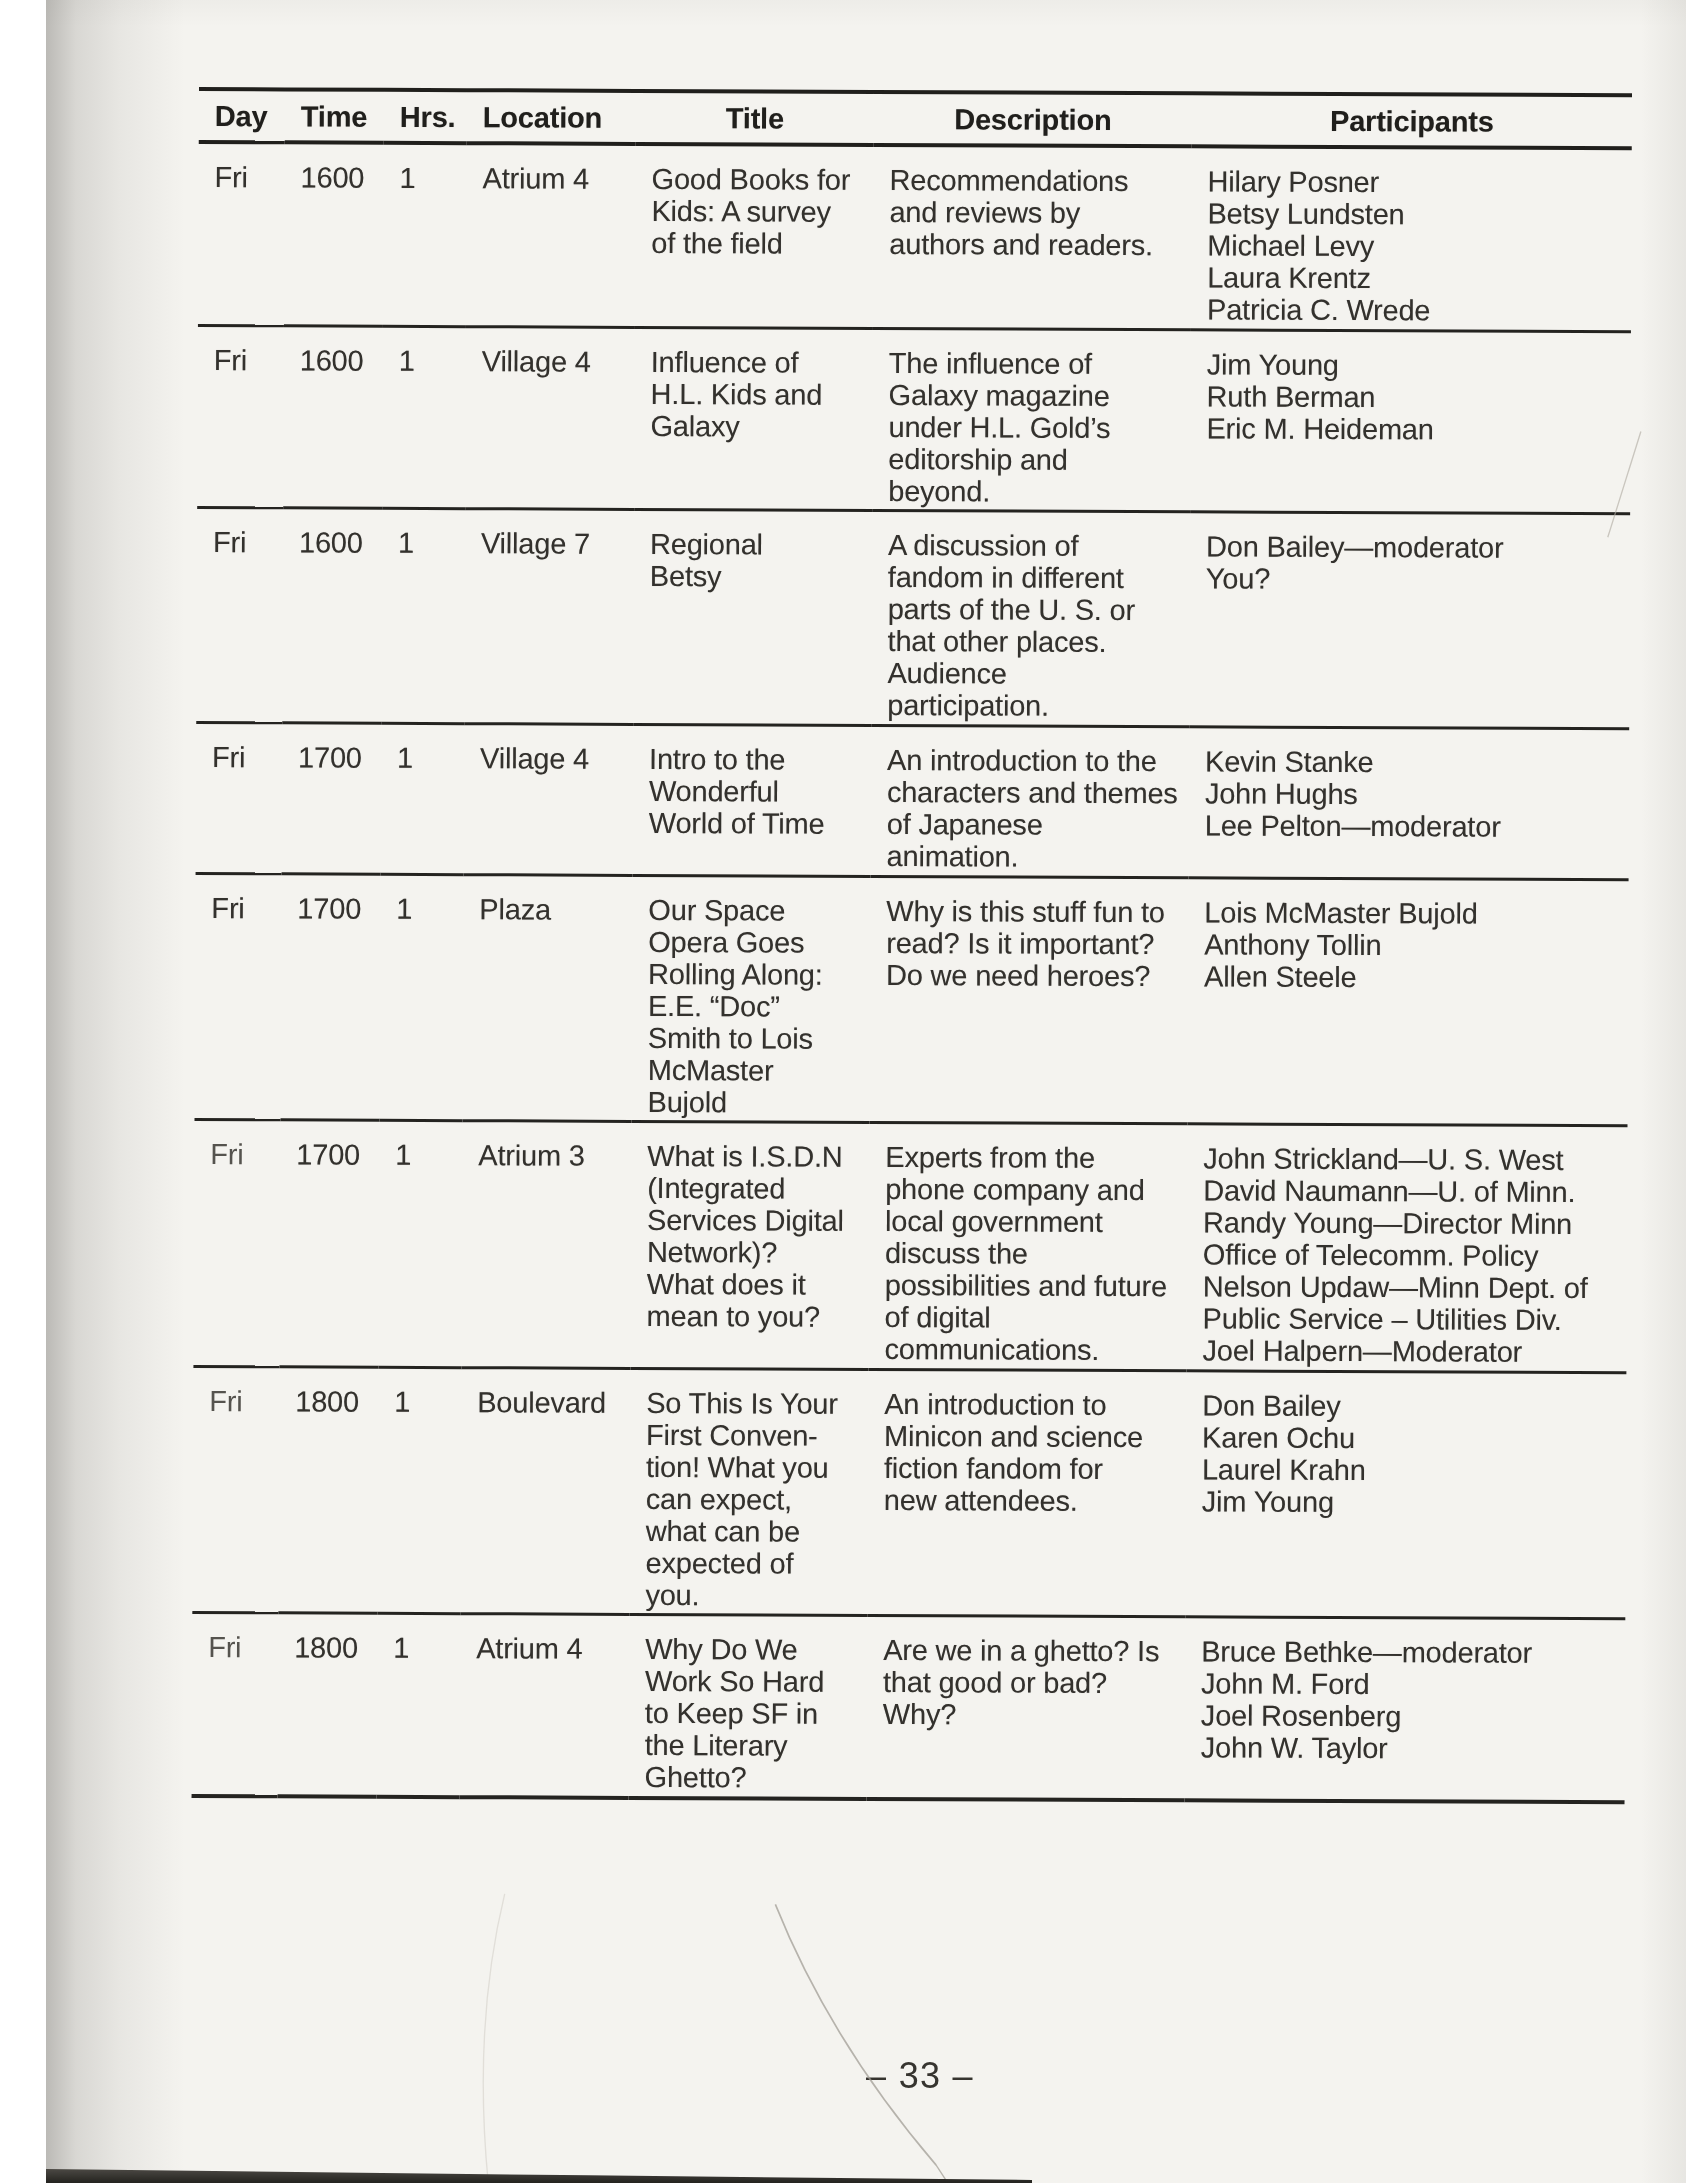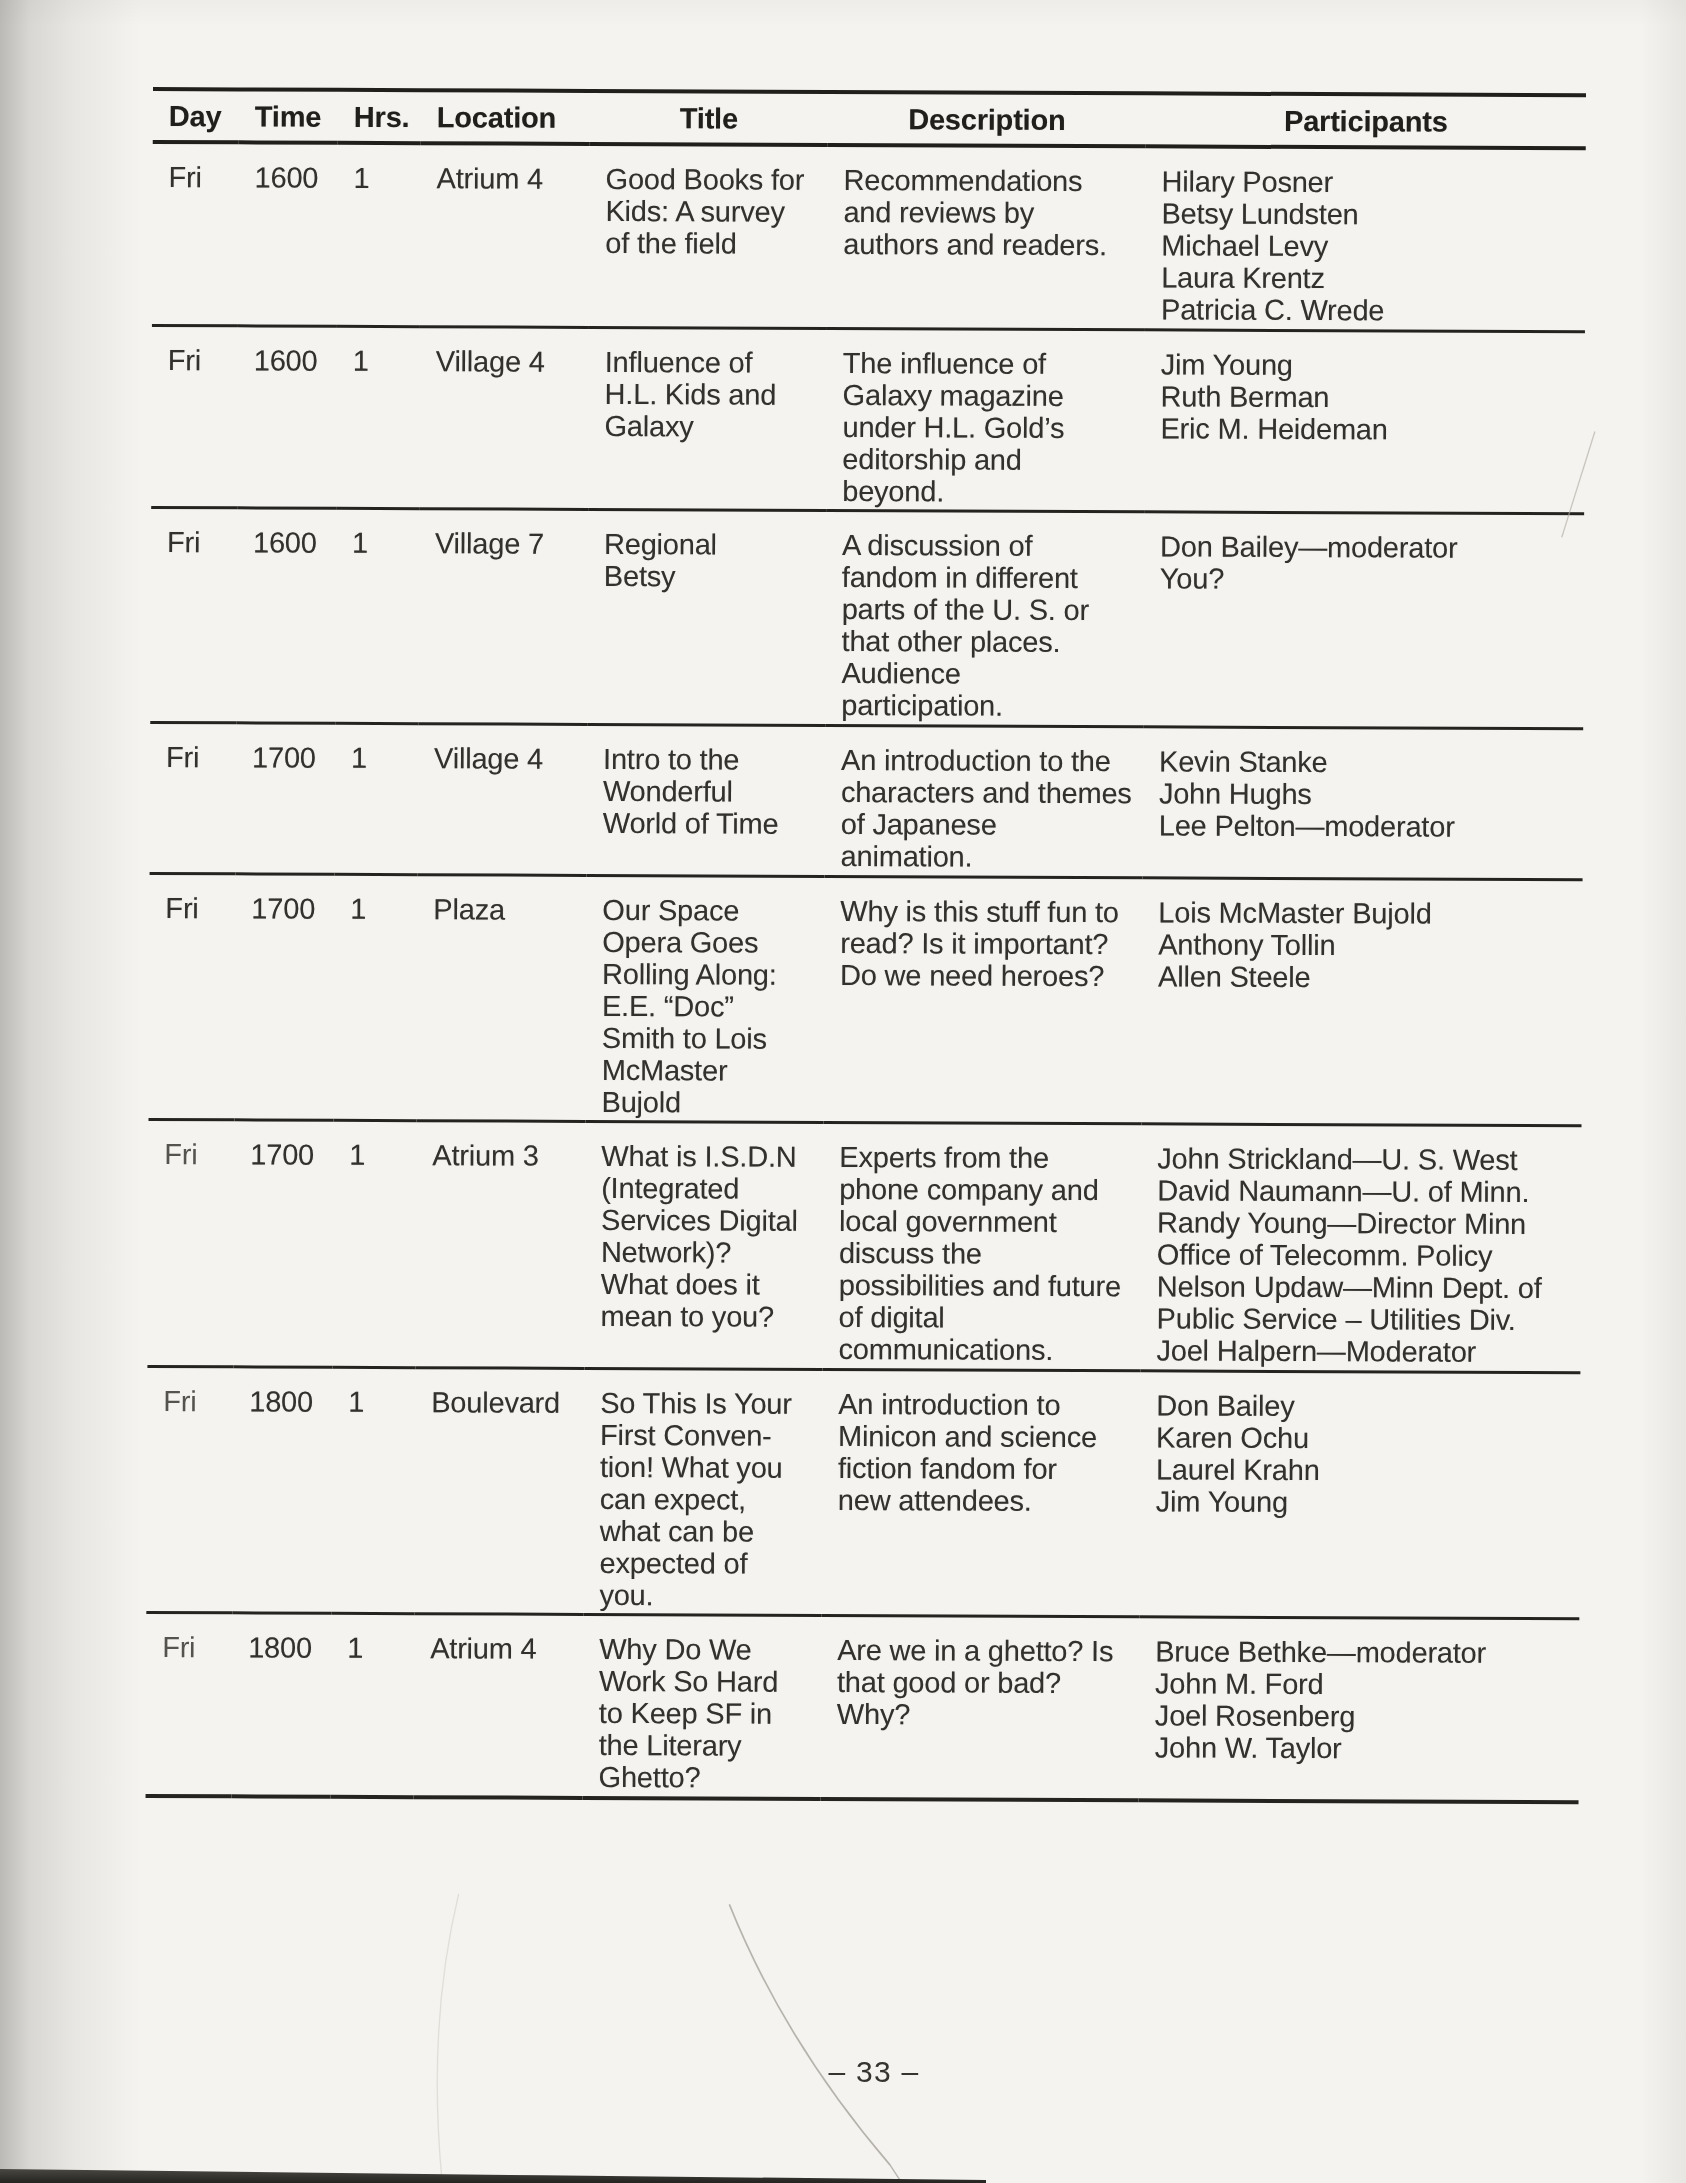--- a/index.html
+++ b/index.html
@@ -15,20 +15,21 @@
   }
   
   .sheet {
     position: absolute;
     inset: 0;
     background:
       linear-gradient(to right, rgba(118,116,112,0.45) 0px, rgba(118,116,112,0.22) 30px, rgba(118,116,112,0.10) 73px, rgba(0,0,0,0) 139px),
       linear-gradient(to left, rgba(150,148,142,0.14) 0px, rgba(0,0,0,0) 46px),
       linear-gradient(to bottom, rgba(160,158,152,0.08) 0px, rgba(0,0,0,0) 26.5px),
       #f4f3ef;
+    margin-left: 46px;
   }
   
   .bottom-edge {
     position: absolute;
     left: 0;
     bottom: 0;
     width: 986px;
     height: 17px;
     background: linear-gradient(to top, #24231f, #53504b);
     clip-path: polygon(0 18%, 55% 55%, 100% 82%, 100% 100%, 0 100%);
@@ -98,21 +99,21 @@
   
   table.schedule tbody tr:nth-child(n+6) td.c-day {
     color: #55534e;
     text-shadow: none;
   }
   .page-number {
     position: absolute;
     left: 874px;
     top: 2055px;
     transform: translateX(-50%);
-    font-size: 30px;
+    font-size: 36px;
     letter-spacing: 1.3px;
     color: #36342f;
     white-space: nowrap;
   }
 </style>
 </head>
 <body>
 
 <div class="sheet">
 

